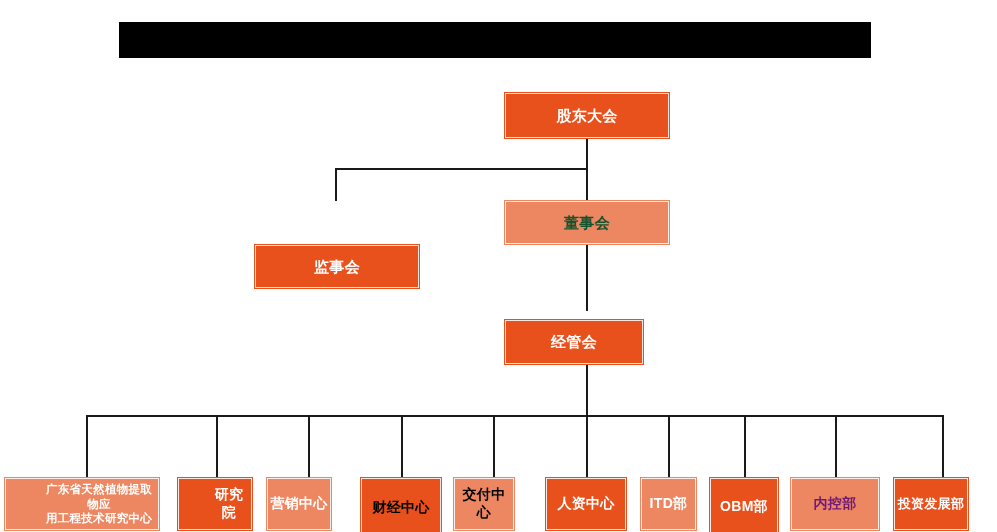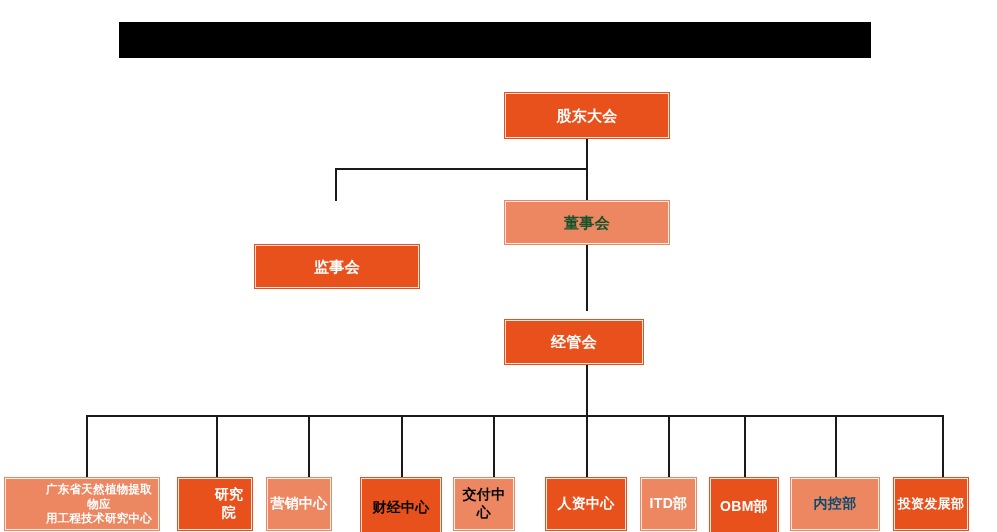--- a/index.html
+++ b/index.html
@@ -120,21 +120,21 @@
       </div>
       <div class="node fill-dark t-md" style="left: 545px; top: 477px; width: 82px; height: 54px; background: rgb(232, 81, 28); color: rgb(255, 255, 255);">
         <span class="node-label">人资中心</span>
       </div>
       <div class="node fill-light t-md" style="left: 640px; top: 477px; width: 57px; height: 54px; background: rgb(237, 135, 97); color: rgb(255, 255, 255);">
         <span class="node-label">ITD部</span>
       </div>
       <div class="node fill-dark t-md" style="left: 709px; top: 477px; width: 70px; height: 60px; background: rgb(232, 81, 28); color: rgb(255, 255, 255);">
         <span class="node-label">OBM部</span>
       </div>
-      <div class="node fill-light t-md" style="left: 790px; top: 477px; width: 90px; height: 54px; background: rgb(237, 135, 97); color: #0c4a6e;">
+      <div class="node fill-light t-md" style="left: 790px; top: 477px; width: 90px; height: 54px; background: rgb(237, 135, 97); color: #701a75;">
         <span class="node-label">内控部</span>
       </div>
       <div class="node fill-dark t-sm" style="left: 893px; top: 477px; width: 76px; height: 54px; background: rgb(232, 81, 28); color: rgb(255, 255, 255);">
         <span class="node-label">投资发展部</span>
       </div>
     </div>
 
 </div>
 
 </body></html>

